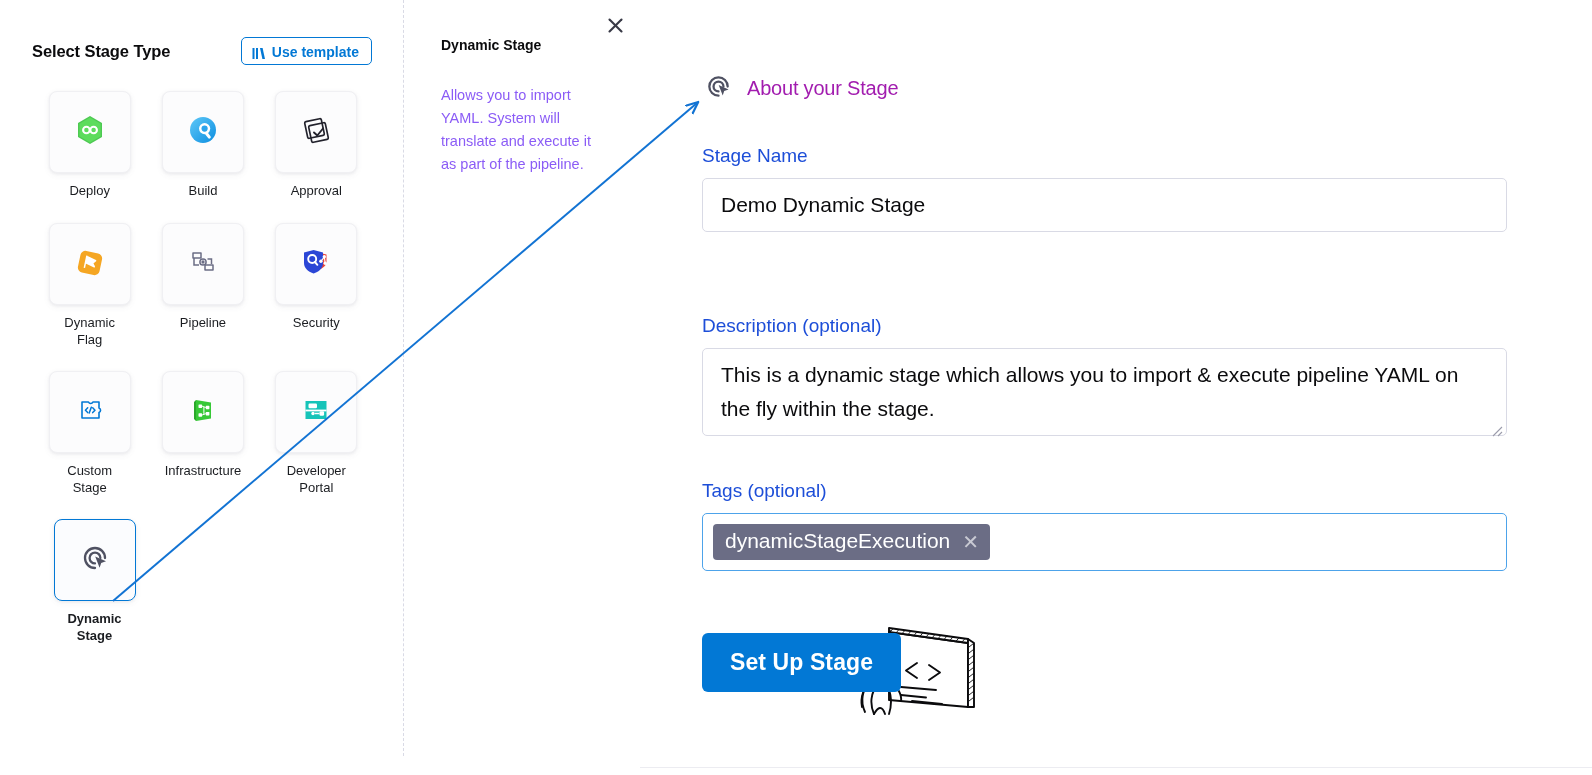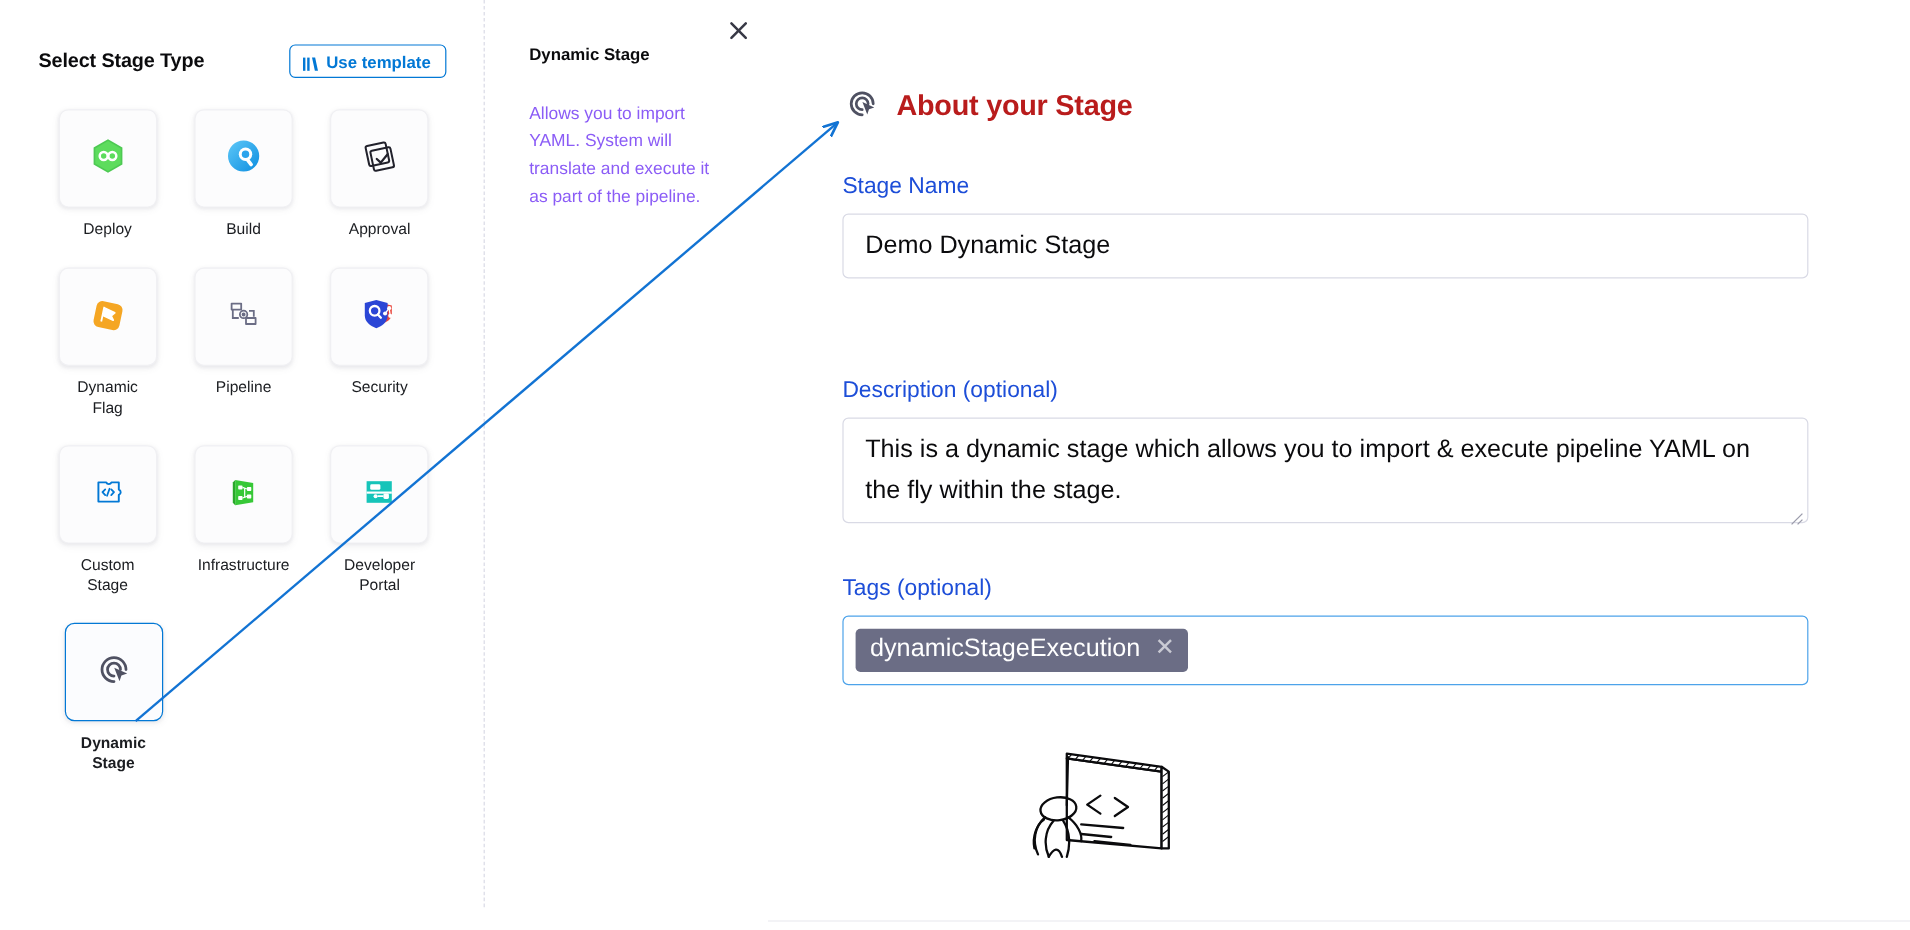--- a/index.html
+++ b/index.html
@@ -127,21 +127,21 @@
     position: absolute;
     left: 640px; top: 0;
     width: 952px; height: 775px;
   }
   #about-header {
     position: absolute;
     left: 62px; top: 70px;
     display: flex; align-items: center; gap: 12px;
   }
   #about-title {
-    font-size: 24px; font-weight: bold; color: #b91c1c;
+    font-size: 20px; font-weight: normal; color: #a21caf;
     letter-spacing: -0.2px;
   }
 
   .field-label-row {
     display: flex; align-items: center; justify-content: space-between;
   }
   .field-label {
     font-size: 19px; color: #1d4ed8;
   }
   #stage-name-block {
@@ -196,21 +196,21 @@
     margin-top: 11px;
     width: 805px; height: 58px;
     border: 1px solid #4da3ea;
     border-radius: 5px;
     background: #fff;
     display: flex; align-items: center;
     padding: 0 10px;
     cursor: text;
   }
   .tag-chip {
-    display: inline-flex; align-items: flex-start; gap: 12px;
+    display: inline-flex; align-items: center; gap: 12px;
     background: #6b6d85;
     color: #ffffff;
     border-radius: 4px;
     padding: 5px 11px 7px 12px;
     font-size: 21px;
   }
   .tag-chip-x {
     color: #c9cad3; font-size: 20px; line-height: 1; cursor: pointer;
     margin-top: 1px;
   }
@@ -560,20 +560,21 @@
     <div id="tags-block">
       <div class="field-label">Tags (optional)</div>
       <div id="tags-input-box">
         <span class="tag-chip">
           <span>dynamicStageExecution</span>
           <span class="tag-chip-x">✕</span>
         </span>
       </div>
     </div>
 
+    <button id="setup-btn">Set Up Stage</button>
   </div>
 
   <div id="bottom-divider"></div>
 
   <svg id="annotation-arrow">
     <defs>
       <marker id="arrowhead" markerWidth="7" markerHeight="7" refX="5.2" refY="3" orient="auto" markerUnits="strokeWidth">
         <path d="M0,0.4 L6,3 L0,5.6" fill="none" stroke="#1273d3" stroke-width="1.1" stroke-linecap="round" stroke-linejoin="round"></path>
       </marker>
     </defs>

